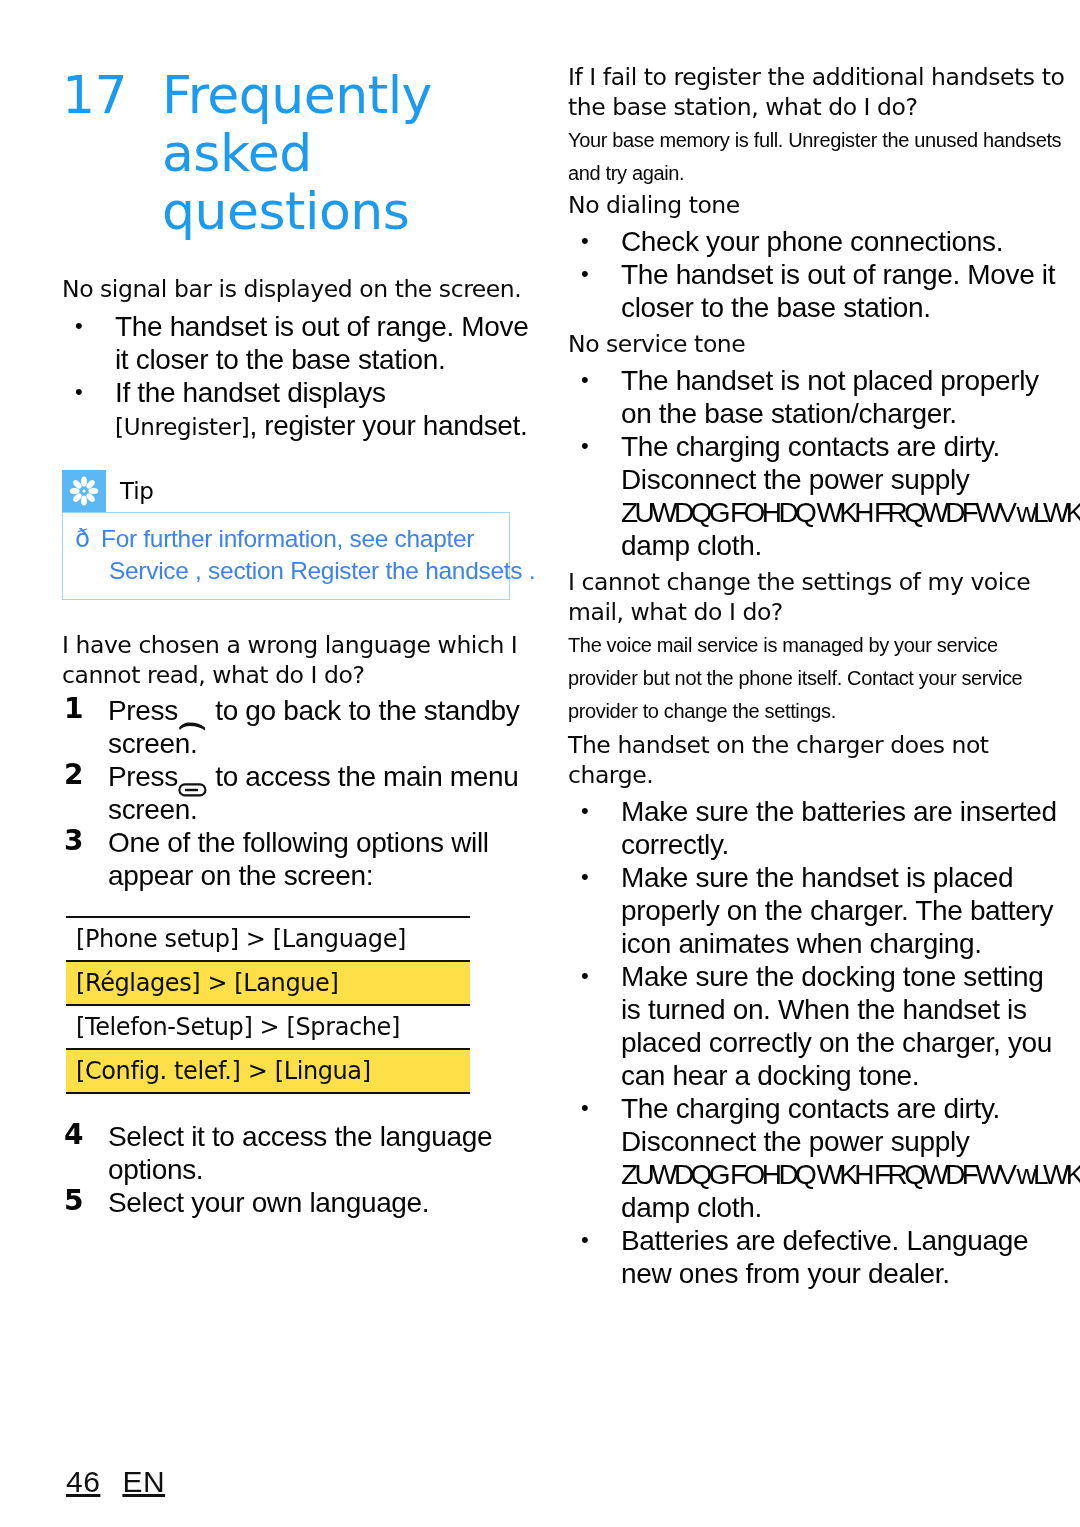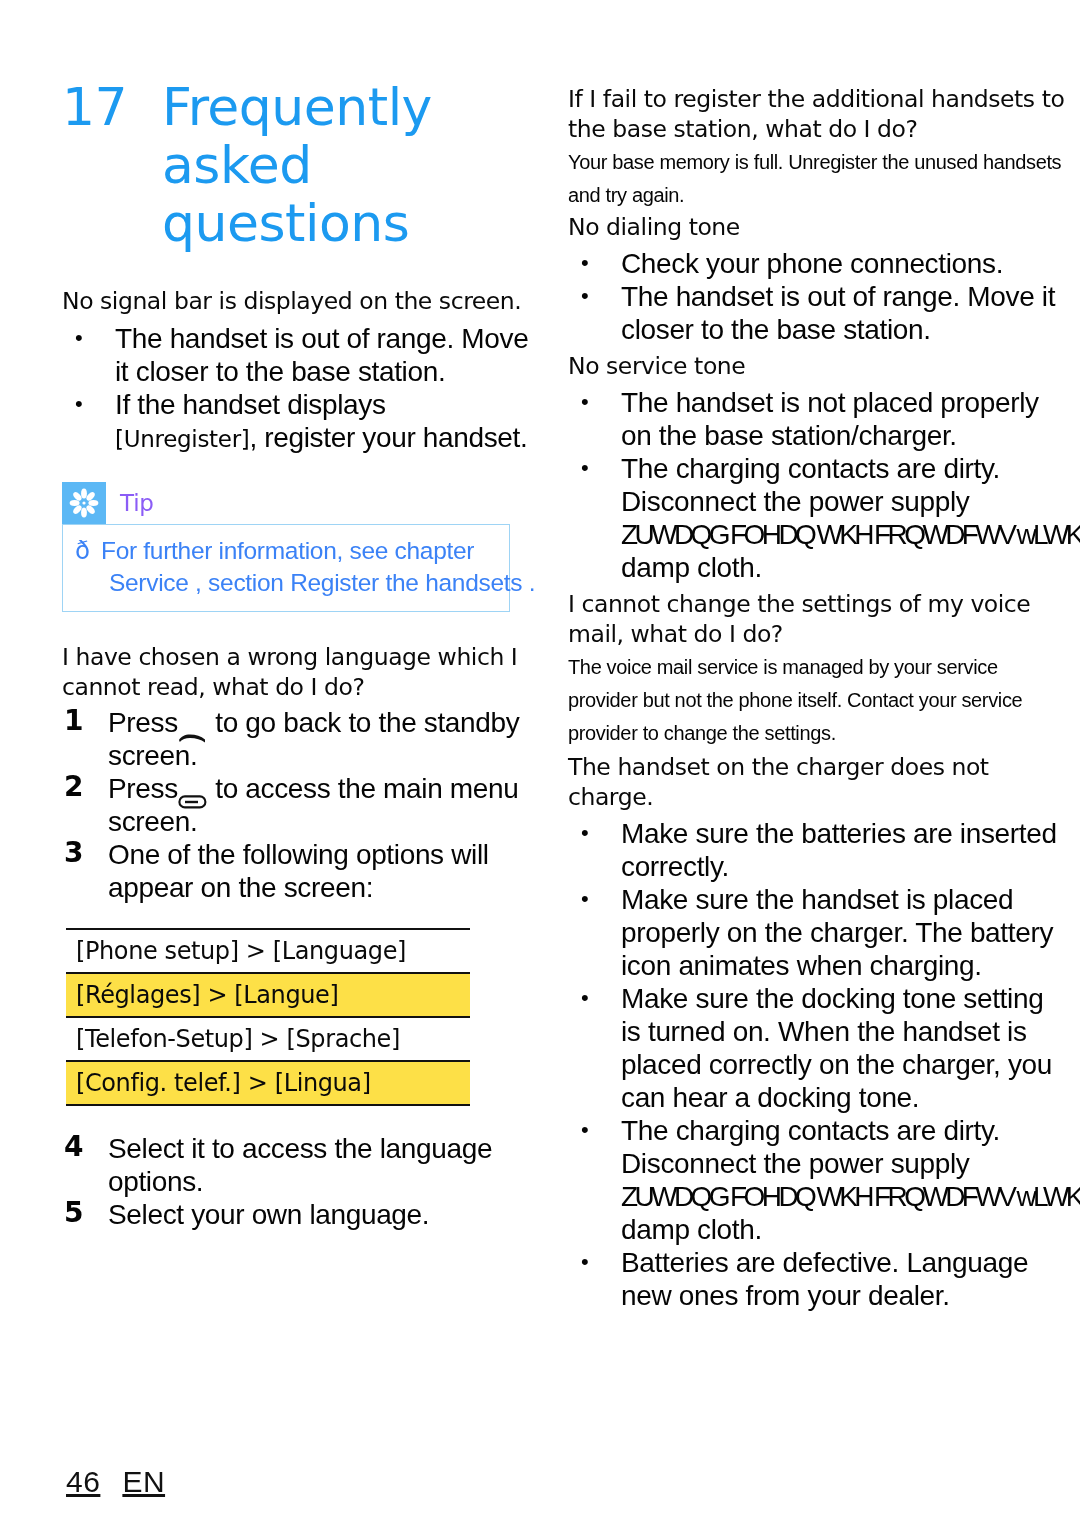--- a/index.html
+++ b/index.html
@@ -18,27 +18,27 @@
 
   .page {
     position: absolute;
     inset: 0;
   }
 
   
   .col-left {
     position: absolute;
     left: 62px;
-    top: 78px;
+    top: 66px;
     width: 492px;
   }
   .col-right {
     position: absolute;
     left: 568px;
-    top: 84px;
+    top: 62px;
     width: 500px;
   }
 
   
   .chapter-title {
     color: #1C9AF0;
     font-family: "DejaVu Sans", sans-serif;
     font-weight: 400;
     font-size: 52px;
     line-height: 58px;
@@ -123,21 +123,21 @@
     flex: 0 0 auto;
   }
   .tip-icon svg {
     position: absolute;
     left: 7px;
     top: 6px;
   }
   .tip-label {
     font-family: "DejaVu Sans", sans-serif;
     font-size: 23px;
-    color: #8b5cf6;
+    color: #000000;
     letter-spacing: -0.2px;
     padding-left: 14px;
   }
   .tip-body {
     border: 1px solid #9ED4F5;
     border-top: 1px solid #9ED4F5;
     padding: 10px 6px 12px 10px;
     position: relative;
     min-height: 62px;
     box-sizing: border-box;

